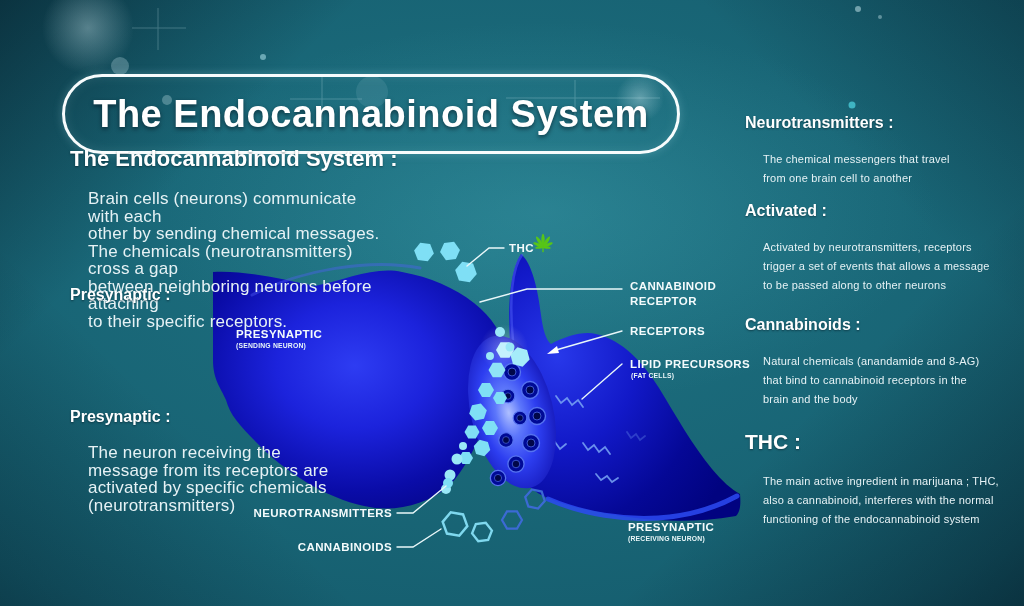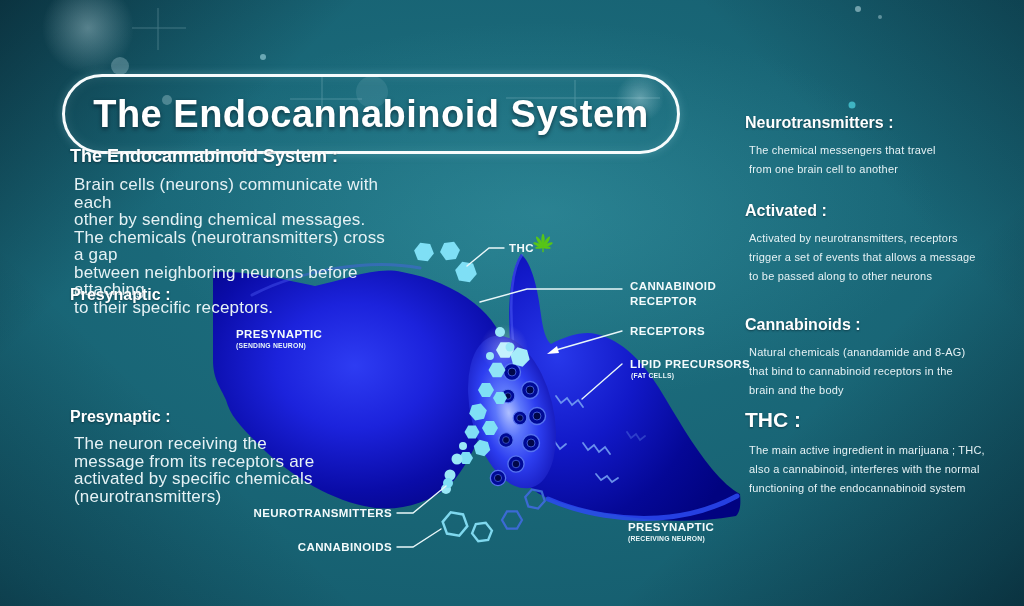--- a/index.html
+++ b/index.html
@@ -21,30 +21,30 @@
     box-shadow:0 0 10px rgba(180,230,240,.25), inset 0 0 12px rgba(180,230,240,.12);
     margin-top:32px;
   }
   .capsule h1{
     margin:0;color:#ffffff;font-size:38px;font-weight:bold;letter-spacing:.5px;
     text-shadow:0 2px 4px rgba(0,10,20,.55);
   }
   .sec{position:absolute;}
   .sec h2{margin:0 0 9px 0;color:#ffffff;font-weight:bold;font-size:16px;
     text-shadow:0 1px 2px rgba(0,20,30,.5);}
-  .sec p{margin:4px;color:#e6f2f5;white-space:pre-line;letter-spacing:.2px;}
+  .sec p{margin:18px;color:#e6f2f5;white-space:pre-line;letter-spacing:.2px;}
   .left p{font-size:17px;line-height:17.5px;}
   .right p{font-size:11px;line-height:19px;}
-  #L1{left:70px;top:146px;width:330px}  #L1 h2{font-size:18px}
+  #L1{left:70px;top:146px;width:330px}  #L1 h2{font-size:22px}
   #L2{left:70px;top:286px;width:260px}
   #L3{left:70px;top:408px;width:290px}
   #R1{left:745px;top:114px;width:276px}
   #R2{left:745px;top:202px;width:276px}
   #R3{left:745px;top:316px;width:276px}
-  #R4{left:745px;top:408px;width:276px} #R4 h2{font-size:21px}
+  #R4{left:745px;top:430px;width:276px} #R4 h2{font-size:21px}
   svg.diagram{position:absolute;left:0;top:0;}
   .lbl{font-family:"Liberation Sans",sans-serif;font-weight:bold;font-size:11.5px;
        fill:#f4fbfc;letter-spacing:.4px;}
   .sub{font-family:"Liberation Sans",sans-serif;font-weight:bold;font-size:6.8px;
        fill:#e9f6f8;letter-spacing:.2px;}
   .end{text-anchor:end;}
   .leader{stroke:#e9f7f9;stroke-width:1.4;fill:none;stroke-linecap:round;}
 </style>
 </head>
 <body>

